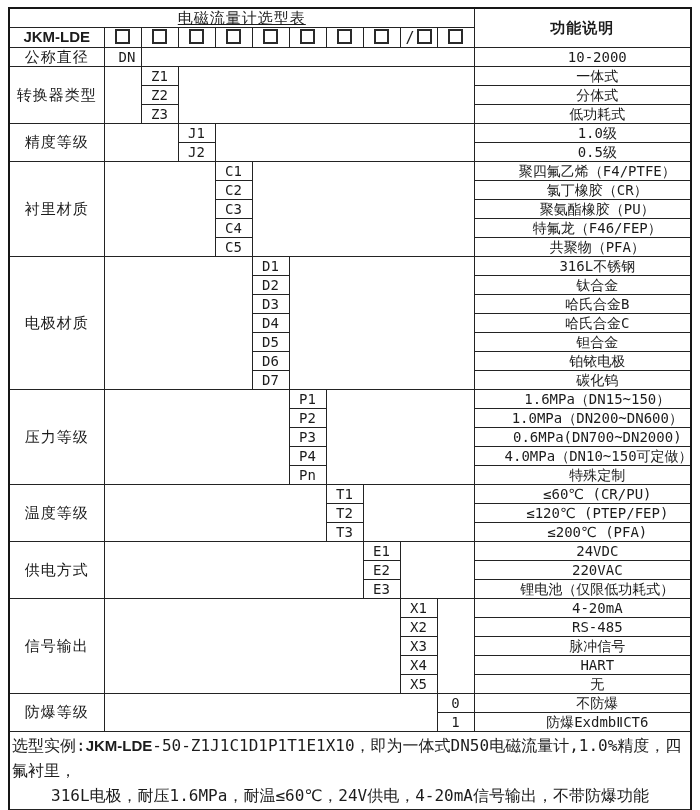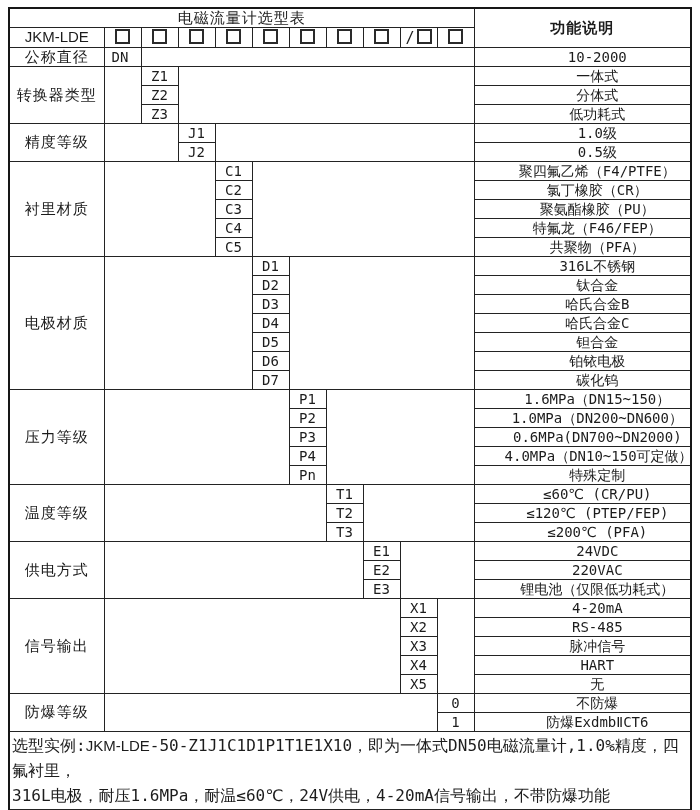--- a/index.html
+++ b/index.html
@@ -6,38 +6,38 @@
   body { width:700px; height:810px; overflow:hidden;
          font-family:"DejaVu Sans Mono","DejaVu Sans","Liberation Sans",sans-serif;
          color:#1c1c1c; }
   .page { padding:7px 0 0 8px; }
 
   table.sel { border-collapse:collapse; table-layout:fixed; width:684px;
               border:2px solid #161616; }
   td { border:1px solid #232323; padding:0; height:18px; line-height:18px;
        text-align:center; font-size:15px; overflow:hidden; white-space:nowrap; }
 
-  .title   { font-size:15px; letter-spacing:1px; }
+  .title   { font-size:15px; letter-spacing:1px;text-decoration:underline; }
   .fnhead  { font-size:15px; letter-spacing:1px;font-weight:bold; }
   .model   { font-family:"Liberation Sans","DejaVu Sans",sans-serif;
-             font-weight:normal; font-size:15px; }
+             font-weight:bold; font-size:15px; }
   .lbl     { font-size:15px; letter-spacing:1px;margin-top:38px; }
   .code    { font-size:14px; }
-  .code-l  { text-align:left; padding-left:7px; }
+  .code-l  { text-align:left; padding-left:14px; }
   .desc    { font-size:14px;padding-left:30px; }
   .blank   { background:#ffffff; }
 
   .chk .box { display:inline-block; width:11px; height:11px;
               border:2px solid #2a2a2a; vertical-align:middle;
               margin-top:-3px; background:#fff; }
   .slash   { font-size:15px; margin-right:2px; vertical-align:middle; }
 
   .example { height:52px; font-size:16px; line-height:25px; text-align:left;
              padding:1px 2px; white-space:normal; }
-  .ex2     { text-align:left; }
+  .ex2     { text-align:center; }
   .note    { height:21px; font-size:16px; line-height:21px; text-align:left;
              padding-left:2px; }
 </style>
 </head>
 <body>
 
 <div class="page">
 <table class="sel">
   <colgroup>
     <col style="width:95px">

